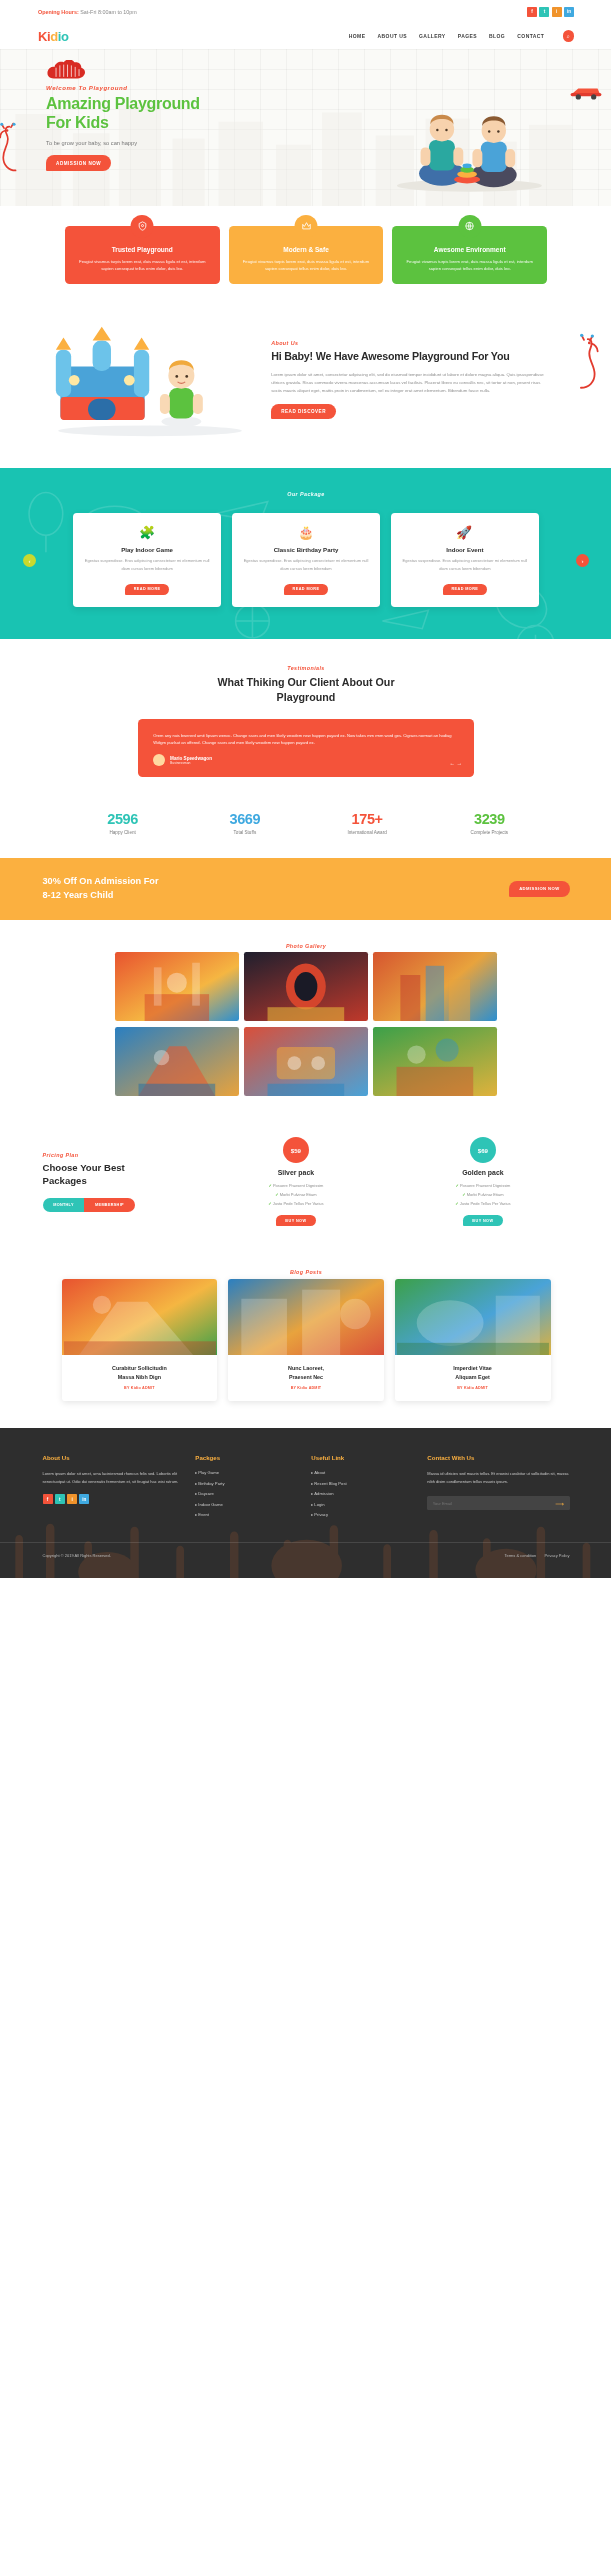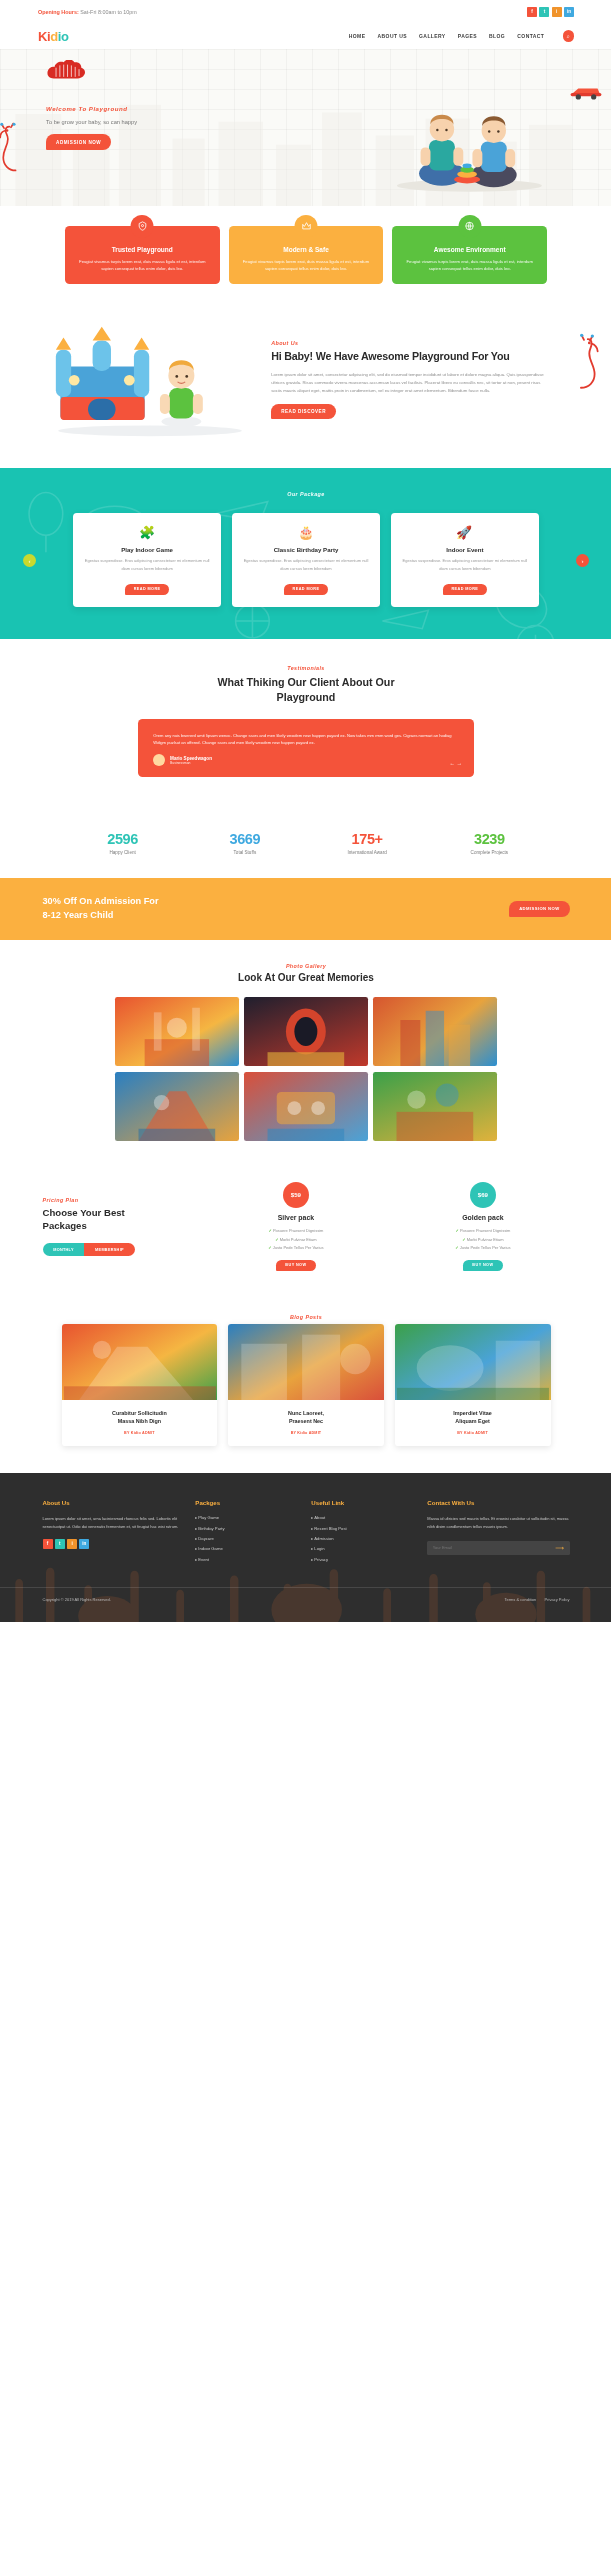--- a/index.html
+++ b/index.html
@@ -113,21 +113,21 @@
   .testi-person { display: flex; align-items: center; gap: 4.6px; margin-top: 7.6px; }
   .testi-av { width: 12.2px; height: 12.2px; border-radius: 50%; background: #ffd9a0; }
   .testi-name { font-size: 4.6px; font-weight: bold; }
   .testi-role { font-size: 3.4px; opacity: .85; }
   .testi-arrows { position: absolute; right: 12.2px; bottom: 10.7px; font-size: 5.4px; opacity: .9; }
 
   
   .counters { display: flex; width: 489px; margin: 0 auto; padding: 13.8px 0 23px;
               text-align: center; }
   .ct { flex: 1; }
-  .ct .num { font-size: 14.5px; font-weight: bold; letter-spacing: -0.4px; margin-top: 20px; }
+  .ct .num { font-size: 14.5px; font-weight: bold; letter-spacing: -0.4px; }
   .ct .lbl { font-size: 4.6px; color: #7d7d7d; margin-top: 3.1px; }
 
   
   .cta { background: #fbb040; padding: 17px 0; }
   .cta-in { width: 527px; margin: 0 auto; display: flex; align-items: center;
             justify-content: space-between; gap: 42px; }
   .cta h3 { font-size: 9.2px; color: #fff; font-weight: bold; line-height: 1.5; }
   .cta-btn { background: #f4533a; color: #fff; font-size: 4.2px; font-weight: bold;
              padding: 5.4px 10px; border-radius: 10px 10px 10px 1.5px; letter-spacing: 0.4px; border: none; }
 
@@ -259,20 +259,24 @@
   </svg>
   <svg class="car-deco" width="34" height="20" viewBox="0 0 44 26">
     <path d="M4 18h36l-3-7H12z" fill="#f4533a"></path>
     <rect x="2" y="17" width="40" height="4" rx="2" fill="#e23b2e"></rect>
     <circle cx="12" cy="22" r="3.4" fill="#444"></circle>
       <circle cx="32" cy="22" r="3.4" fill="#444"></circle>
   </svg>
   <div class="hero-inner">
     <div class="hero-left">
       <div class="eyebrow">Welcome To Playground</div>
+      <div class="hero-h1">
+        <div>Amazing Playground</div>
+        <div>For Kids</div>
+      </div>
       <div class="hero-sub">To be grow your baby, so can happy</div>
       <button class="btn-red">ADMISSION NOW</button>
     </div>
     <svg class="hero-kids" viewBox="0 0 215 120">
       <ellipse cx="108" cy="112" rx="95" ry="8" fill="#e8e6df"></ellipse>
       <g>
           <ellipse cx="72" cy="96" rx="30" ry="16" fill="#3f6fa8"></ellipse>
         <rect x="55" y="52" width="34" height="40" rx="9" fill="#2aa8a0"></rect>
         <circle cx="72" cy="38" r="16" fill="#f7d2ad"></circle>
         <path d="M57 32c2-10 28-10 30 0 1-7-5-13-15-13s-16 6-15 13z" fill="#c98a4b"></path>
@@ -472,21 +476,20 @@
     <h3>
       <span>30% Off On Admission For</span><br>
       <span>8-12 Years Child</span>
     </h3>
     <button class="cta-btn">ADMISSION NOW</button>
   </div>
 </div>
 
 <div class="gallery">
   <div class="sec-eyebrow">Photo Gallery</div>
-  <h2>Look At Our Great Memories</h2>
   <div class="g-grid">
     <div class="g-cell" style="background:linear-gradient(150deg,#e8532f,#f5b642 60%,#2b8fd1)">
       <svg width="100%" height="100%" viewBox="0 0 100 90">
           <rect x="8" y="55" width="84" height="35" fill="#d6432a" opacity=".5"></rect>
           <circle cx="50" cy="40" r="13" fill="#fff" opacity=".35"></circle>
           <rect x="20" y="20" width="10" height="50" fill="#fff" opacity=".25"></rect>
           <rect x="70" y="14" width="10" height="56" fill="#fff" opacity=".25"></rect>
         </svg>
     </div>
     <div class="g-cell" style="background:linear-gradient(160deg,#1f1f2e,#c0392b)">

